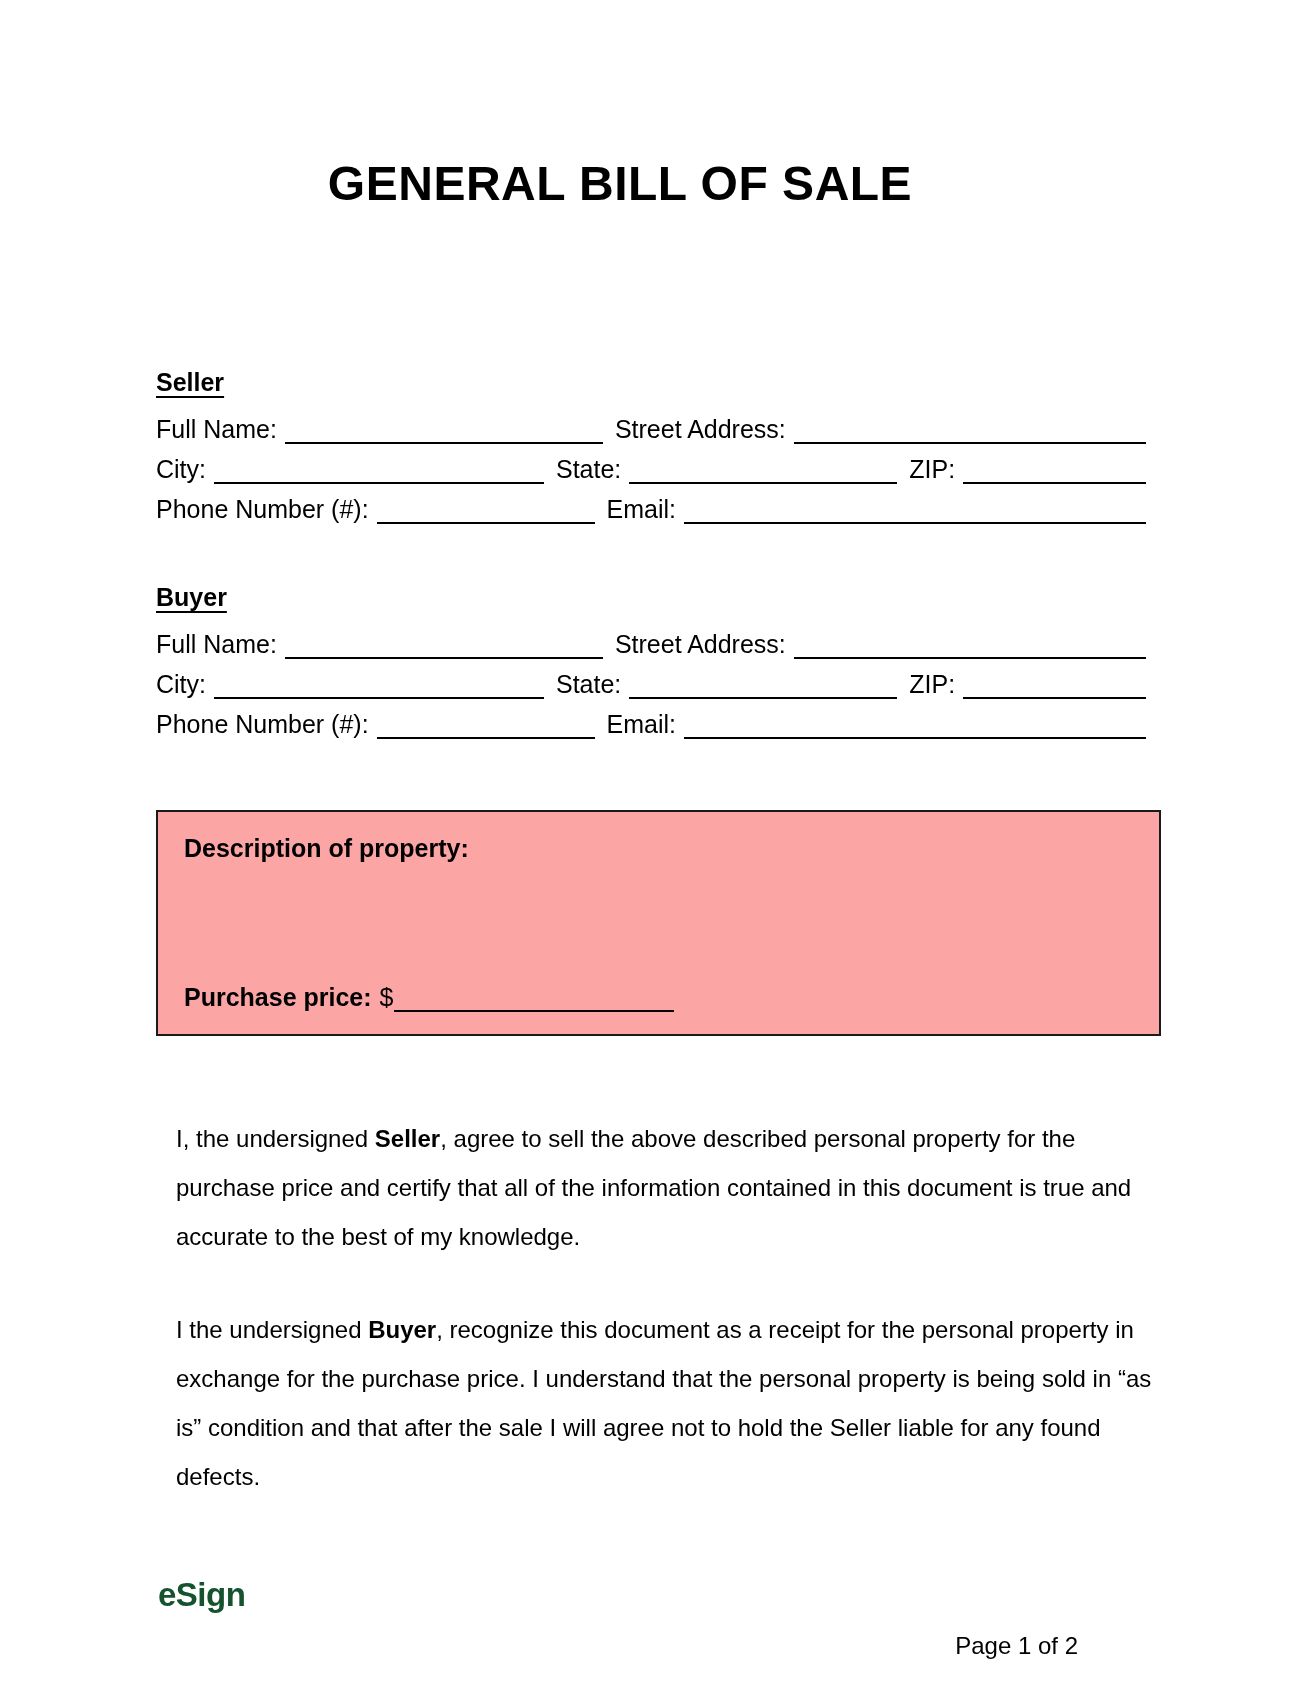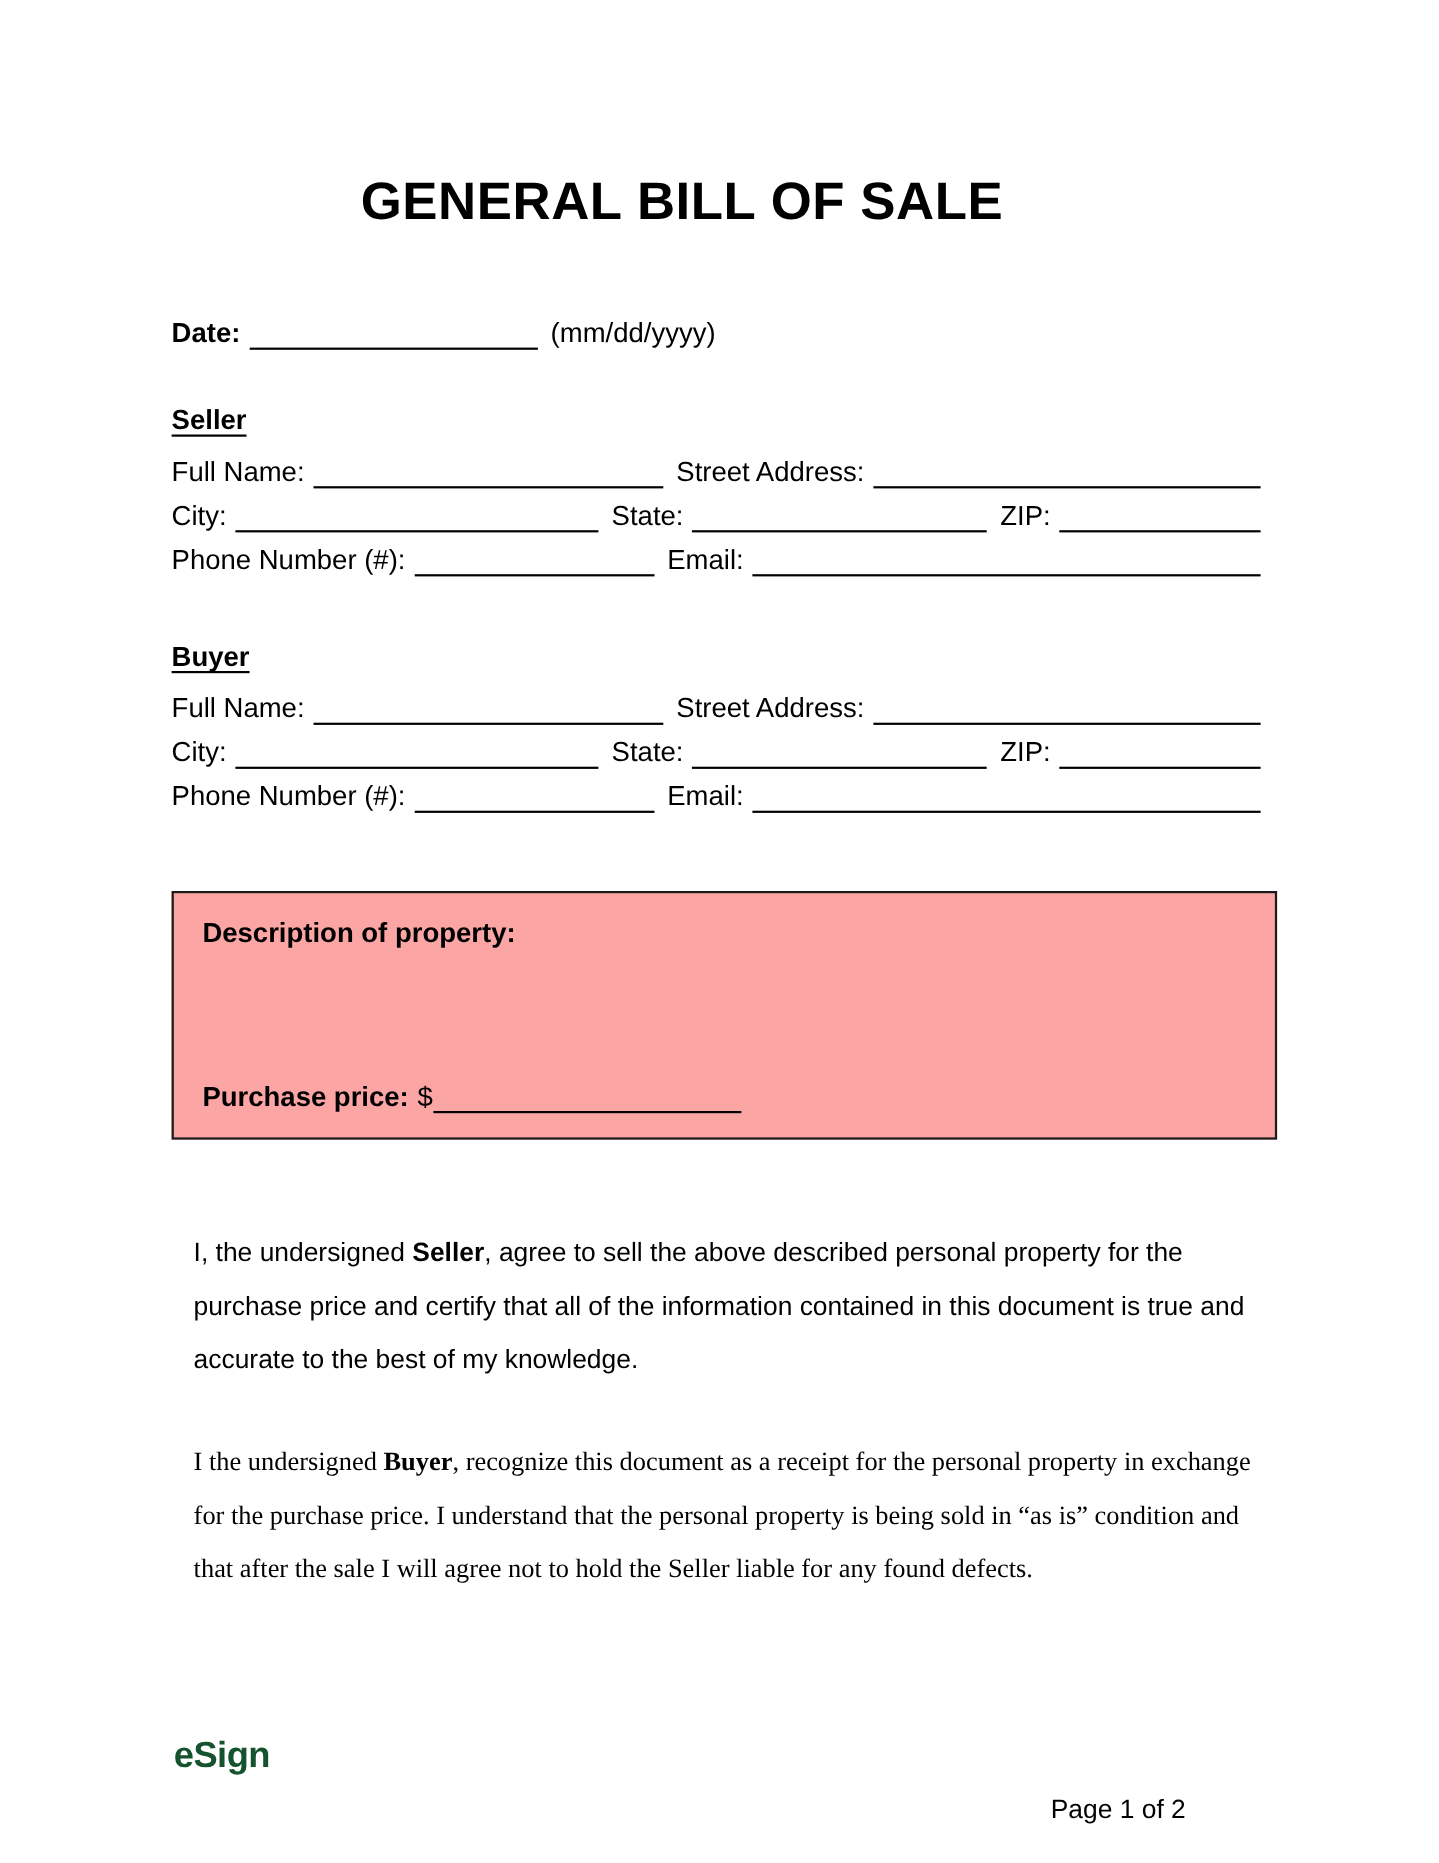--- a/index.html
+++ b/index.html
@@ -80,21 +80,21 @@
   .price-row .currency { margin-left: 8px; font-weight: normal; }
   .price-row .fill { margin-left: 0; width: 280px; }
   .paragraphs {
     position: absolute;
     top: 1114px; left: 156px;
     width: 992px;
     font-size: 24px;
     line-height: 49px;
     margin-left: 20px;
   }
-  .paragraphs p + p { margin-top: 44px; font-family: Liberation Serif, serif; }
+  .paragraphs p + p { margin-top: 44px; }
   .footer-brand {
     position: absolute;
     left: 158px; top: 1576px;
     font-size: 33px;
     font-weight: bold;
     letter-spacing: -0.5px;
     color: #14532d;
   }
   .page-indicator {
     position: absolute;
@@ -103,25 +103,20 @@
     margin-top: 48px;
   }
 </style>
 </head>
 <body>
 
 <div class="page">
 
   <div class="title">GENERAL BILL OF SALE</div>
 
-  <div class="row" style="top:288px;">
-    <span class="bold">Date:</span>
-    <span class="fill" style="width:262px;"></span>
-    <span class="hint">(mm/dd/yyyy)</span>
-  </div>
 
   <div class="section-heading" style="top:368px;">Seller</div>
 
   <div class="row" style="top:414px;">
     <span>Full Name:</span>
     <span class="fill" style="width:318px;"></span>
     <span class="gap">Street Address:</span>
     <span class="fill flex"></span>
   </div>
 

